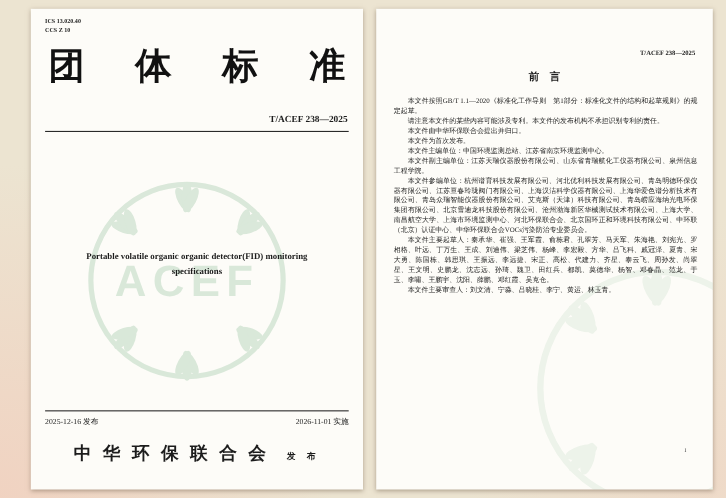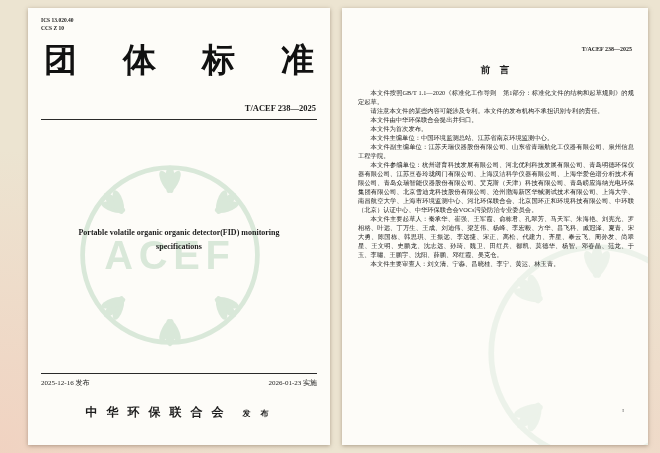--- a/index.html
+++ b/index.html
@@ -33,21 +33,21 @@
   .rule-top{top:111px;}
   .rule-bottom{top:365px;border-top-width:1px;}
   .cn-title{
     position:absolute;left:8px;right:8px;top:168px;text-align:center;
     font-family:"Liberation Sans","DejaVu Sans",sans-serif;
     font-size:15.5px;font-weight:bold;line-height:21px;color:#111;
   }
   .en-title{position:absolute;left:18px;right:18px;top:218px;text-align:center;font-size:8px;font-weight:bold;line-height:13.5px;}
   .dates-row{position:absolute;left:13px;right:13px;top:370px;display:flex;justify-content:space-between;font-size:7px;font-weight:normal;}
   .publisher-row{position:absolute;left:0;right:0;top:394px;text-align:center;white-space:nowrap;}
-  .publisher-name{font-family:Liberation Serif, serif;font-size:12px;font-weight:bold;letter-spacing:3px;}
+  .publisher-name{font-family:Liberation Sans, sans-serif;font-size:16px;font-weight:bold;letter-spacing:3px;}
   .publish-label{font-family:"Liberation Sans","DejaVu Sans",sans-serif;font-size:8px;font-weight:bold;letter-spacing:4px;margin-left:16px;}
 
   
   .watermark{position:absolute;pointer-events:none;}
   .wm-cover{left:47px;top:152px;width:190px;height:190px;opacity:.20;}
   .wm-foreword{left:140px;top:230px;width:230px;height:230px;opacity:.09;}
 
   
   .fw-std-no{position:absolute;right:16px;top:38px;font-size:6px;font-weight:bold;}
   .fw-title{position:absolute;left:0;right:0;top:56px;text-align:center;font-size:9.5px;font-weight:bold;font-family:"Liberation Sans","DejaVu Sans",sans-serif;}
@@ -118,21 +118,21 @@
 
   <div class="en-title">
     <div>Portable volatile organic organic detector(FID) monitoring</div>
     <div>specifications</div>
   </div>
 
   <div class="rule rule-bottom"></div>
 
   <div class="dates-row">
     <span>2025-12-16 发布</span>
-    <span>2026-01-23 实施</span>
+    <span>2026-11-01 实施</span>
   </div>
 
   <div class="publisher-row">
     <span class="publisher-name">中 华 环 保 联 合 会</span><span class="publish-label">发 布</span>
   </div>
 </div>
 
 <div class="page" id="foreword-page">
 
   <svg class="watermark wm-foreword" viewBox="0 0 200 200">

